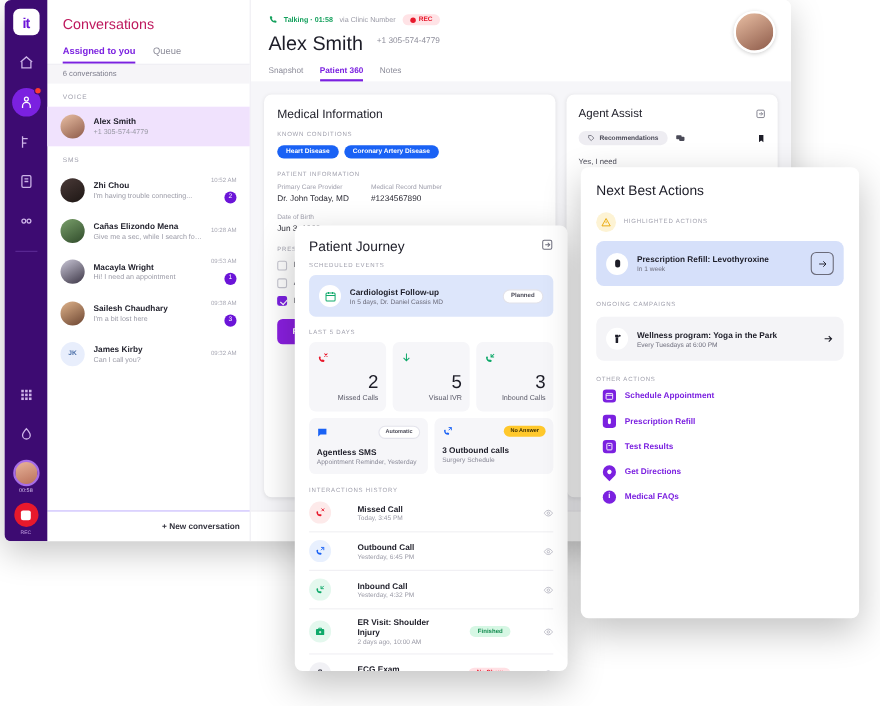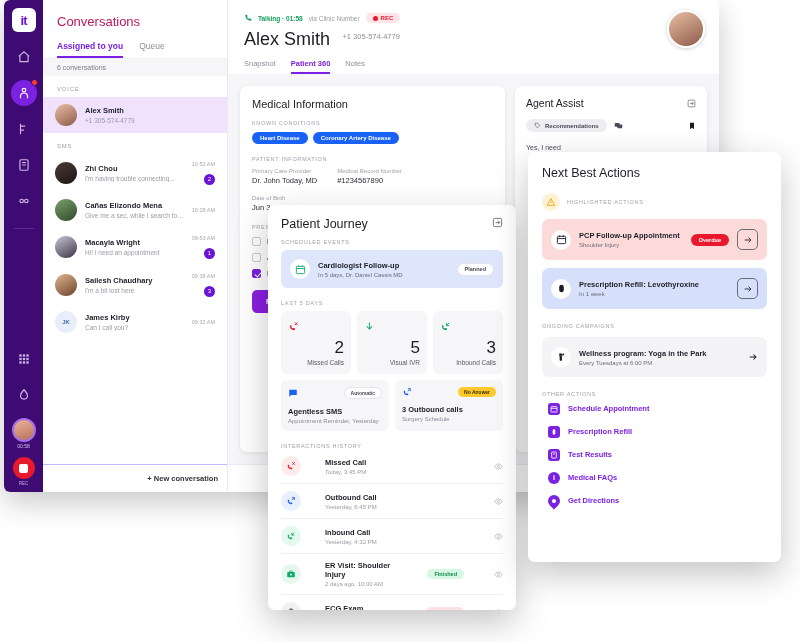--- a/index.html
+++ b/index.html
@@ -738,38 +738,20 @@
     <div class="hl-head">
       <span class="warn-circ">
         <svg width="10" height="10" viewBox="0 0 24 24" fill="none" stroke="#e8a500" stroke-width="2">
             <path d="M12 4l9 16H3z"></path>
             <path d="M12 10v4M12 17h.01"></path>
           </svg>
       </span>
       <span class="mini-label">HIGHLIGHTED ACTIONS</span>
     </div>
 
-    <div class="act-card act-red">
-      <span class="round-ico" style="color:#1d1d28">
-        <svg width="11" height="11" viewBox="0 0 24 24" fill="none" stroke="currentColor" stroke-width="2">
-            <rect x="3" y="5" width="18" height="16" rx="2"></rect>
-            <path d="M3 10h18M8 3v4M16 3v4"></path>
-          </svg>
-      </span>
-      <div style="flex:1 1 auto;min-width:0">
-        <div class="act-t">PCP Follow-up Appointment</div>
-        <div class="act-s">Shoulder Injury</div>
-      </div>
-      <span class="badge-red">Overdue</span>
-      <span class="arrow-box">
-        <svg width="10" height="10" viewBox="0 0 24 24" fill="none" stroke="#1d1d28" stroke-width="2">
-            <path d="M4 12h15M13 6l6 6-6 6"></path>
-          </svg>
-      </span>
-    </div>
 
     <div class="act-card act-blue">
       <span class="round-ico" style="color:#1d1d28">
         <svg width="11" height="11" viewBox="0 0 24 24" fill="currentColor">
             <rect x="7" y="4" width="10" height="16" rx="5"></rect>
           </svg>
       </span>
       <div style="flex:1 1 auto;min-width:0">
         <div class="act-t">Prescription Refill: Levothyroxine</div>
         <div class="act-s">In 1 week</div>
@@ -825,24 +807,24 @@
     <div class="other-item">
       <span class="sq-ico">
         <svg width="8" height="8" viewBox="0 0 24 24" fill="none" stroke="#fff" stroke-width="2.5">
             <rect x="5" y="3" width="14" height="18" rx="2"></rect>
             <path d="M9 9h6"></path>
           </svg>
       </span>
       <span class="other-lbl">Test Results</span>
     </div>
     <div class="other-item">
+      <span class="sq-ico" style="border-radius:50% 50% 50% 0;transform:rotate(-45deg)">
+        <span style="width:4px;height:4px;background:#fff;border-radius:50%;display:block"></span>
+      </span>
+      <span class="other-lbl">Get Directions</span>
+    </div>
+    <div class="other-item">
       <span class="sq-ico" style="border-radius:50%;font-size:7px;color:#fff;font-weight:bold">i</span>
       <span class="other-lbl">Medical FAQs</span>
     </div>
-    <div class="other-item">
-      <span class="sq-ico" style="border-radius:50% 50% 50% 0;transform:rotate(-45deg)">
-        <span style="width:4px;height:4px;background:#fff;border-radius:50%;display:block"></span>
-      </span>
-      <span class="other-lbl">Get Directions</span>
-    </div>
   </div>
 
 </div>
 
 </body></html>

